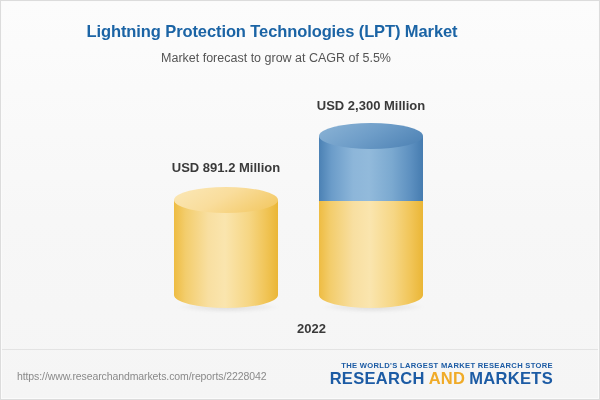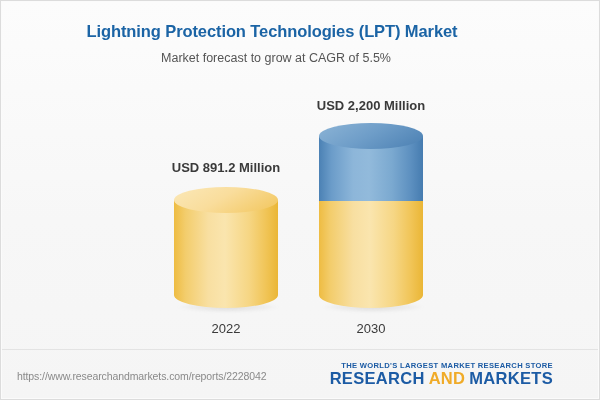--- a/index.html
+++ b/index.html
@@ -148,23 +148,23 @@
     width: 200px;
     text-align: center;
     font-size: 13px;
     font-weight: bold;
     color: #3a3a3a;
     white-space: nowrap;
   }
   .cat-label {
     position: absolute;
     width: 200px;
-    text-align: center;
+    text-align: right;
     font-size: 13px;
-    font-weight: normal;
+    font-weight: bold;
     color: #3a3a3a;
   }
 
   
   #footer-divider {
     position: absolute;
     left: 1px;
     right: 1px;
     top: 348px;
     height: 1px;
@@ -244,23 +244,22 @@
 
       <div class="cyl" style="left:318px; top:198px; height:109px;">
         <div class="cyl-body fill-yellow"></div>
       </div>
 
       <div class="cyl" style="left:318px; top:135px; height:65px;">
         <div class="cyl-body fill-blue" style="border-radius:0;"></div>
       </div>
       <div class="cyl-top top-blue" style="position:absolute; left:318px; top:122px;"></div>
 
-      <div class="value-label" style="left:270px; top:97px;">USD 2,200 Million</div>
-
-      <div class="cat-label" style="left:270px; top:320px;">2030</div>
+      <div class="value-label" style="left:270px; top:97px;">USD 2,300 Million</div>
+
     </div>
 
   </div>
 
   <div id="footer-divider"></div>
   <div id="footer">
     <a id="footer-url" href="#">https://www.researchandmarkets.com/reports/2228042</a>
 
     <div id="logo">
       <div id="logo-tagline">THE WORLD'S LARGEST MARKET RESEARCH STORE</div>

